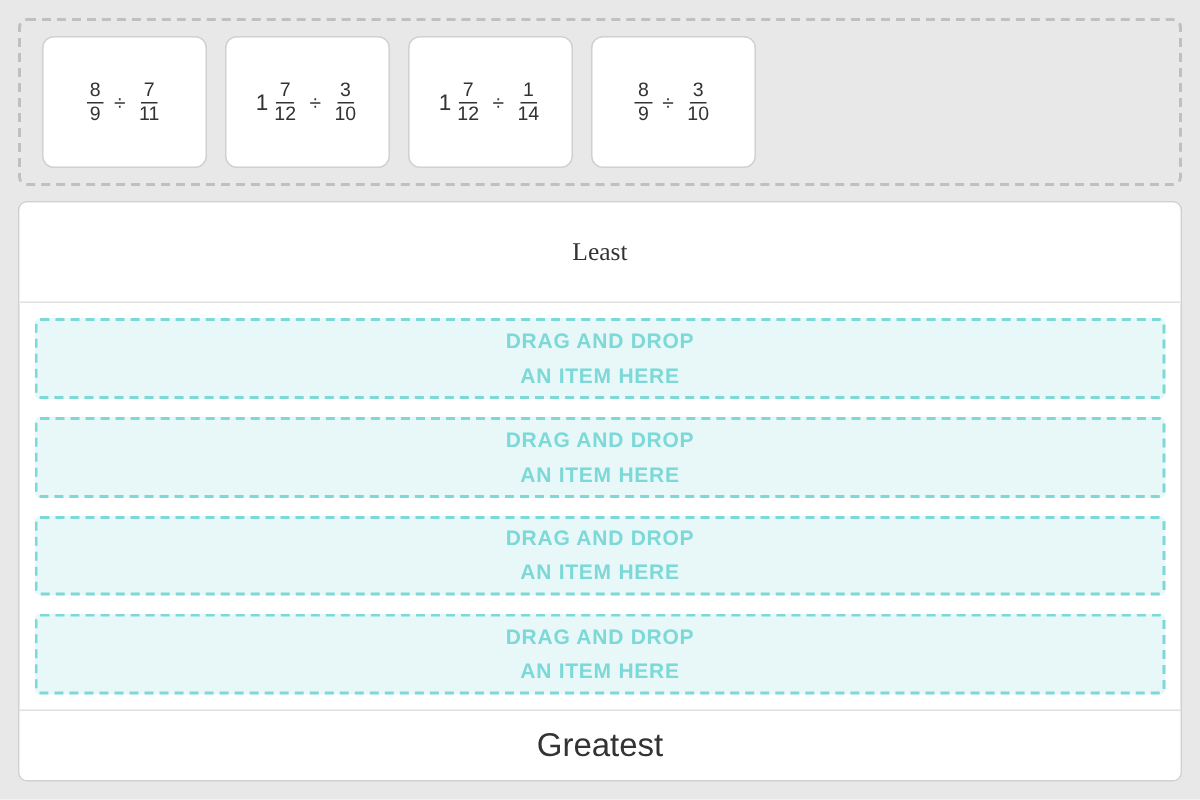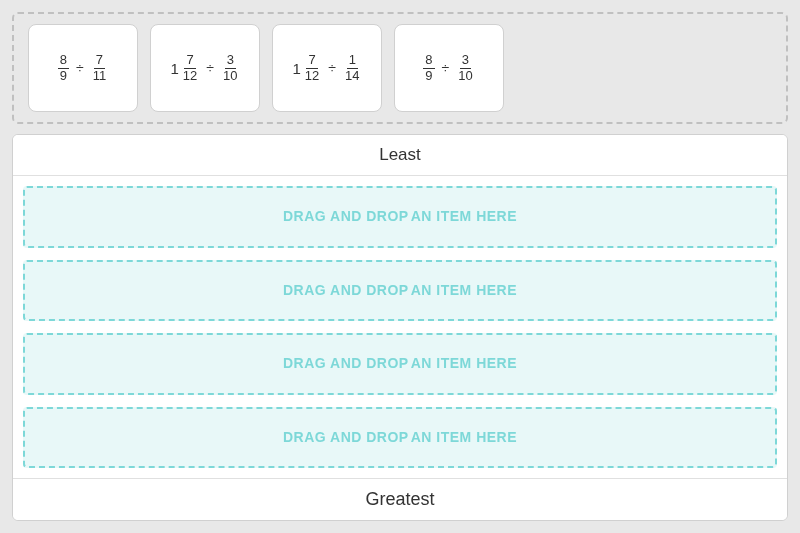--- a/index.html
+++ b/index.html
@@ -84,35 +84,37 @@
       background: #ffffff;
       border: 1.5px solid #d0d0d0;
       border-radius: 6px;
       flex: 1;
       display: flex;
       flex-direction: column;
       overflow: hidden;
     }
 
     .label-row {
-      padding: 10px 0;
+      padding: 23px 0;
       text-align: center;
       font-size: 17px;
       color: #333;
       background: #fff;
       border-bottom: 1.5px solid #e0e0e0;
+      font-family: Liberation Serif, serif;
     }
 
     .drop-zone {
       flex: 1;
       background: #e8f8f8;
       border: 2px dashed #7dd8d8;
       margin: 6px 10px;
       border-radius: 4px;
       display: flex;
+      flex-direction: column;
       align-items: center;
       justify-content: center;
       gap: 2px;
     }
 
     .drop-zone-text {
       color: #7dd8d8;
       font-size: 14px;
       font-weight: 600;
       letter-spacing: 0.5px;
@@ -123,21 +125,21 @@
     .drop-zones-container {
       flex: 1;
       display: flex;
       flex-direction: column;
       padding: 4px 0;
     }
 
     .label-row-bottom {
       padding: 10px 0;
       text-align: center;
-      font-size: 18px;
+      font-size: 22px;
       color: #333;
       background: #fff;
       border-top: 1.5px solid #e0e0e0;
     }
   </style>
 </head>
 <body>
 
 <div class="top-tray">
 

